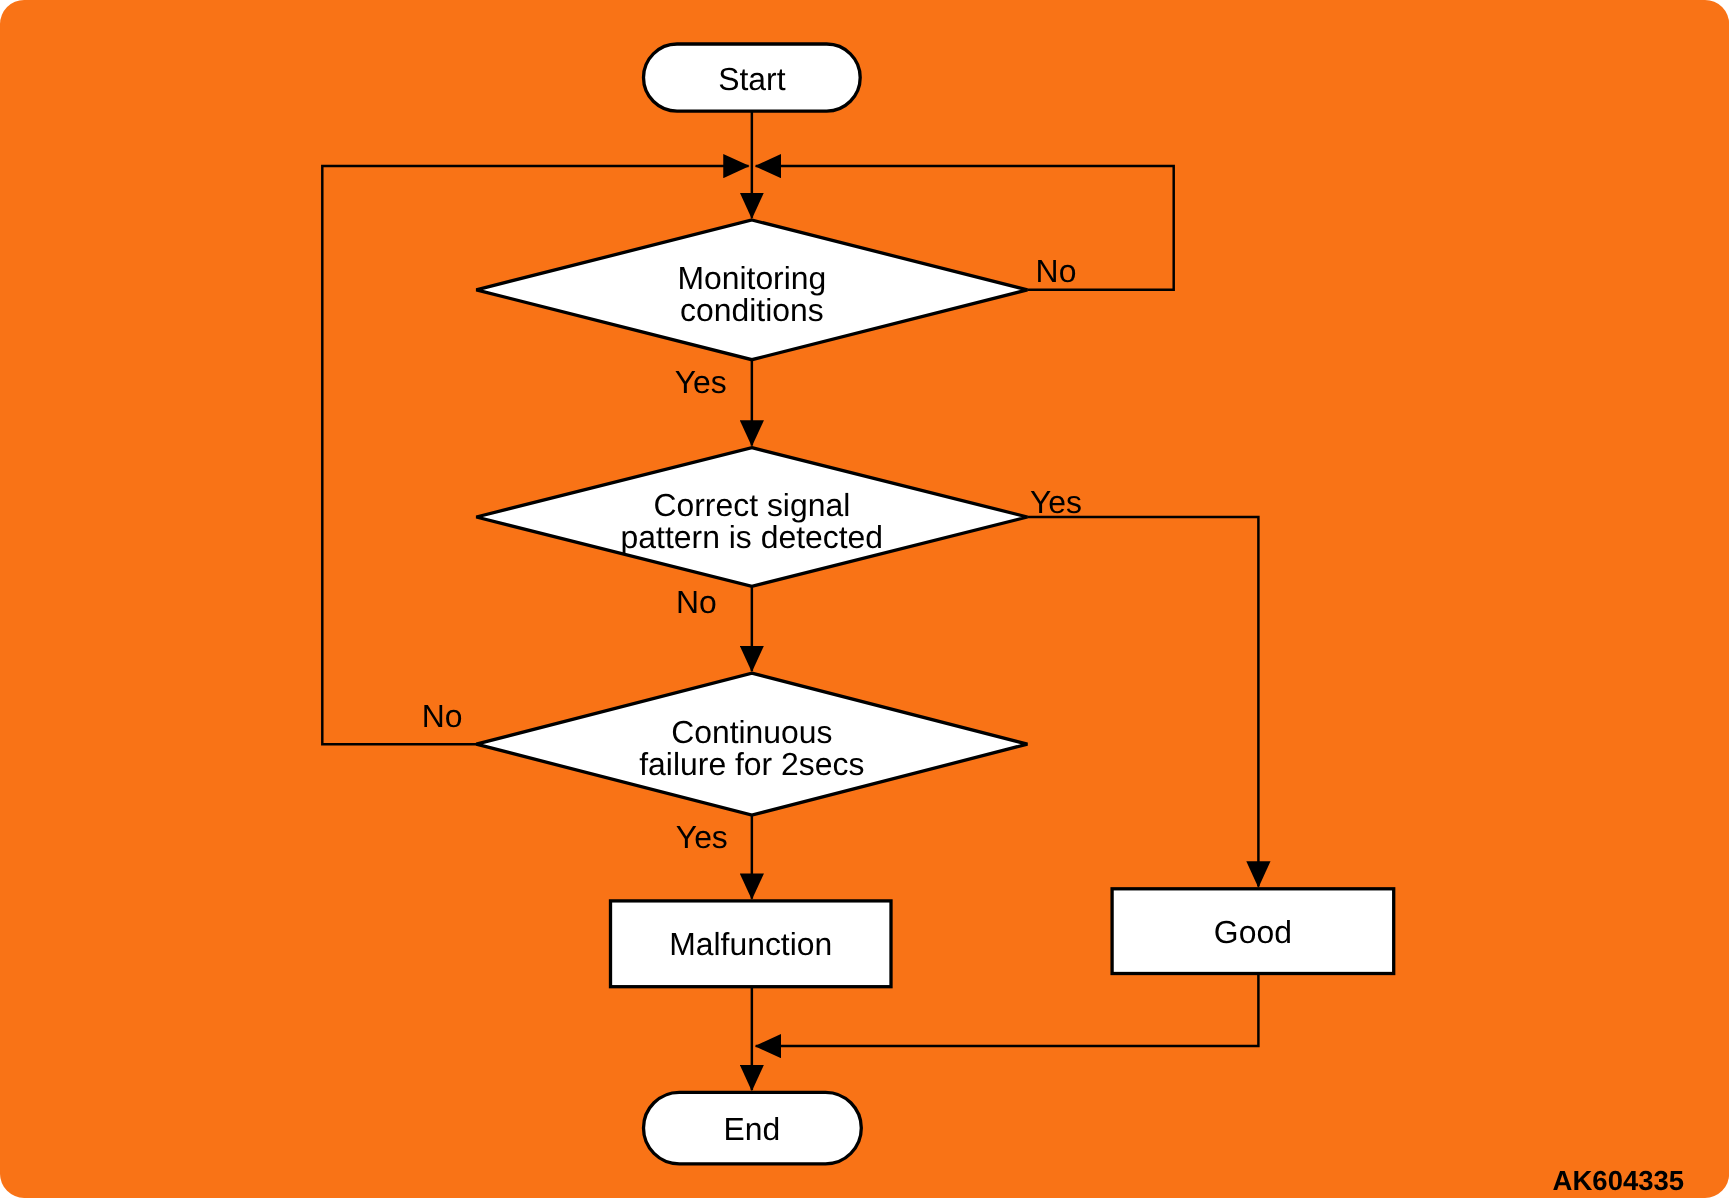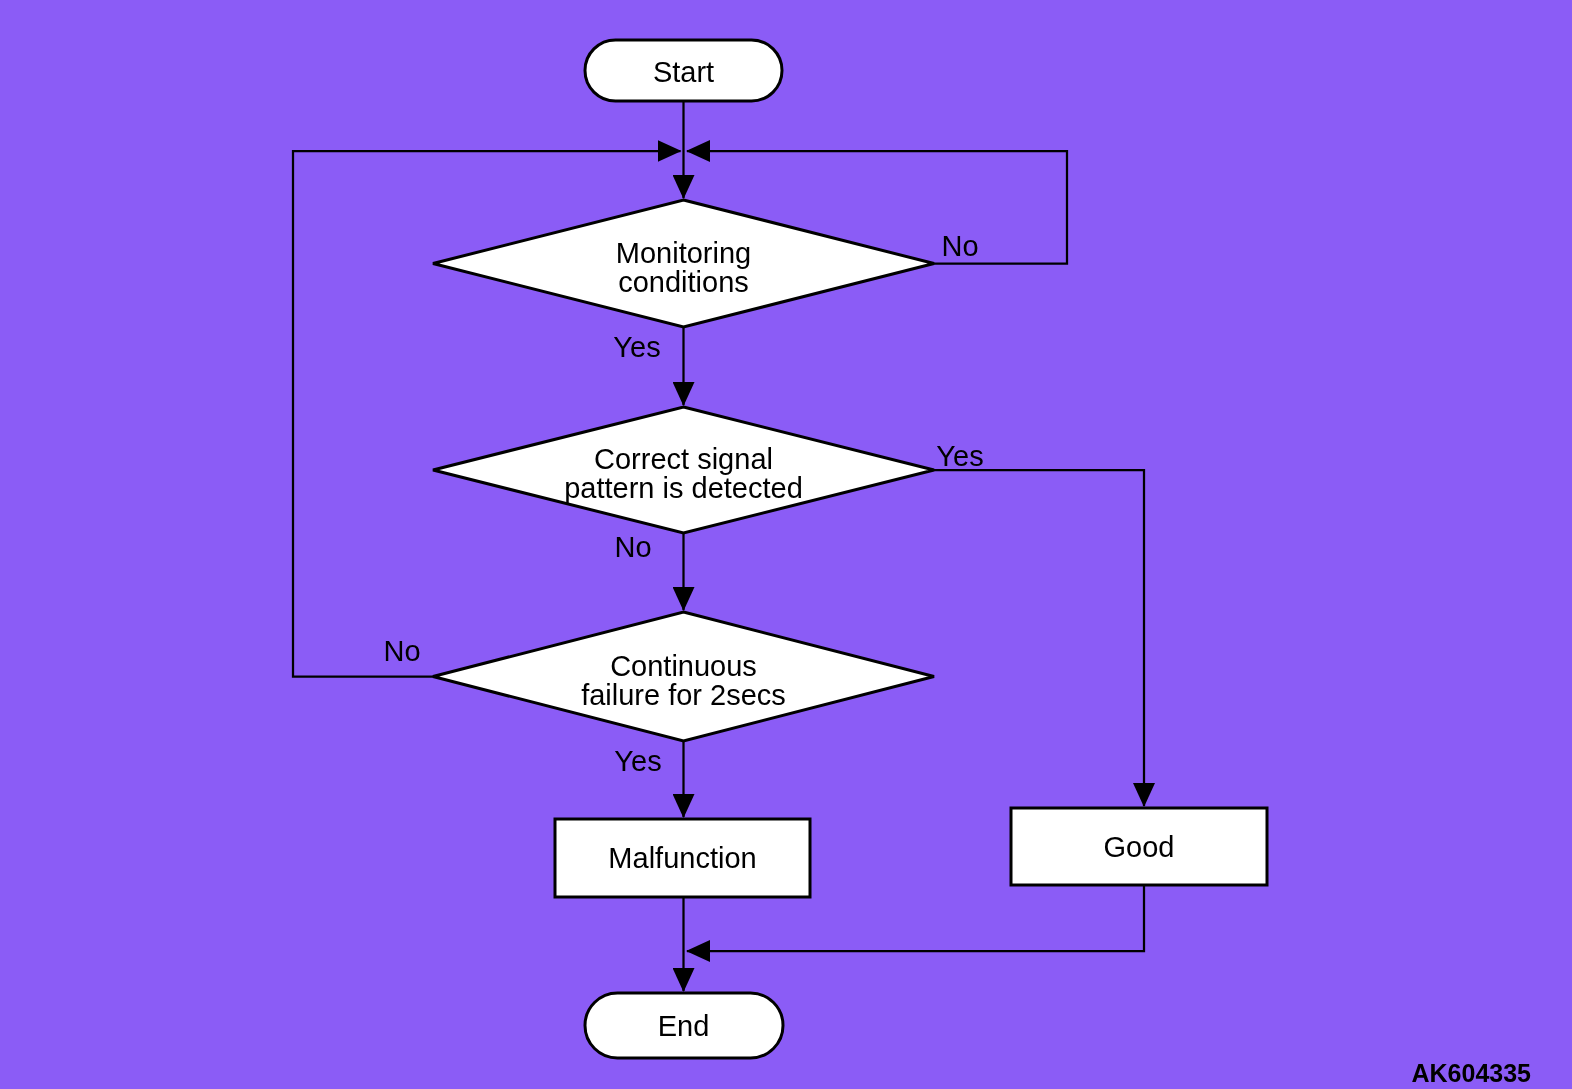--- a/index.html
+++ b/index.html
@@ -4,22 +4,23 @@
 <style>
   html, body {
     margin: 0;
     padding: 0;
     background: #ffffff;
   }
   .canvas {
     position: relative;
     width: 1572px;
     height: 1089px;
-    background: #8b5cf6;
+    background: #f97316;
     overflow: hidden;
+    border-radius: 22px;
   }
   svg {
     display: block;
   }
   .node-text {
     font-family: "Liberation Sans", sans-serif;
     font-size: 29px;
     fill: #000000;
   }
   .edge-text {

